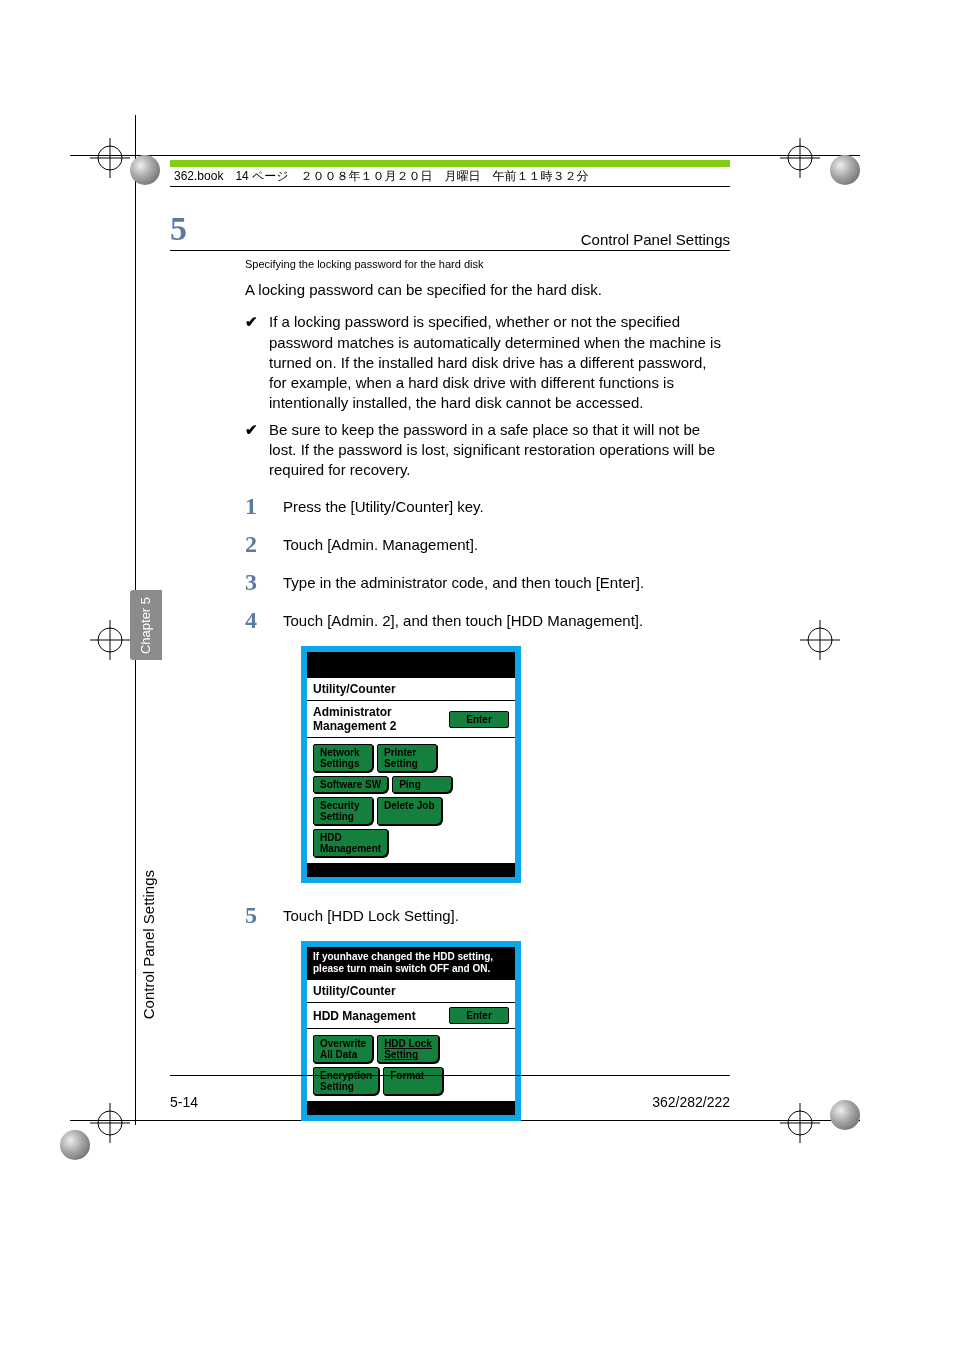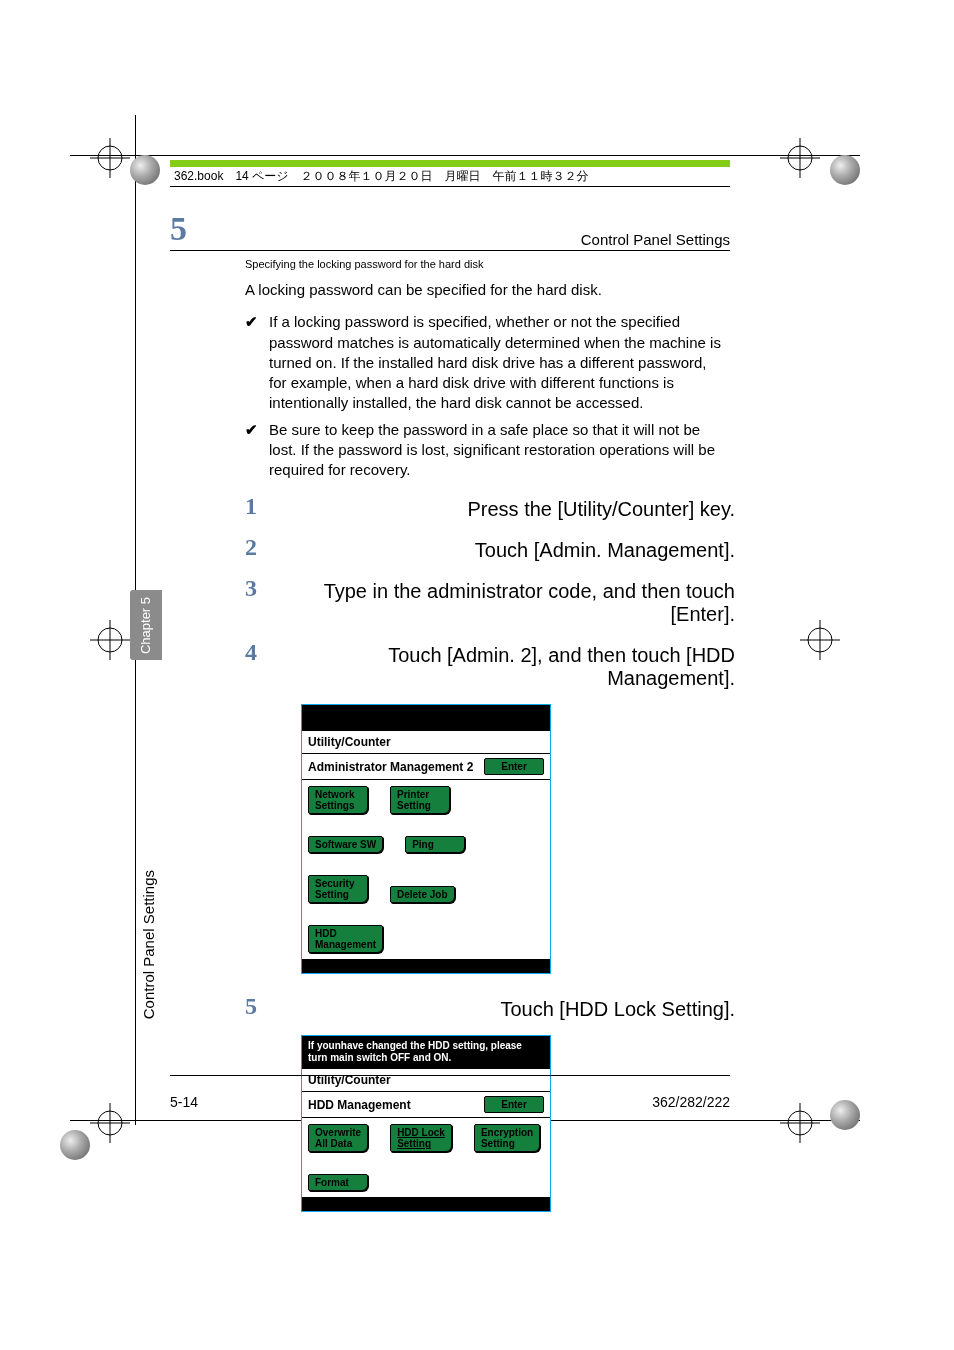--- a/index.html
+++ b/index.html
@@ -46,37 +46,37 @@
   .cklist { list-style:none; margin:0 12px 14px 0; }
   .cklist li { font-size:15px; line-height:1.35; padding-left:24px; position:relative; margin-bottom:6px; }
   .cklist li::before { content:"✔"; position:absolute; left:0; top:0; font-weight:bold; }
   .steps { list-style:none; }
   .steps li { display:flex; gap:18px; align-items:flex-start; margin-bottom:14px; }
   .step-num {
     font-family: Georgia,'Times New Roman',serif;
     font-weight:bold; font-size:24px; color:#5b7aa1; width:20px; flex:none;
     line-height:1;
   }
-  .step-text { font-size:20px; padding-top:4px; flex:1;text-align:right; }
+  .step-text { font-size:15px; padding-top:4px; flex:1; }
   .panel {
-    margin-left:18px; width:250px; background:#fff; border:1px solid #0ea5e9;
+    margin-left:18px; width:220px; background:#fff; border:6px solid #0ea5e9;
     font-size:10px;
   }
   .panel .blackbar { background:#000; height:26px; }
   .panel .title-row { font-weight:bold; font-size:12px; padding:4px 6px; }
   .panel .title-row2 { display:flex; justify-content:space-between; align-items:center; padding:4px 6px; gap:6px; }
   .panel .title-row2 .lbl { font-weight:bold; font-size:12px; }
   .panel .btn {
     display:inline-block; border:1px solid #000; border-radius:2px;
     padding:2px 6px; font-size:10px; font-weight:bold; background:#15803d;
     line-height:1.1; min-width:60px; text-align:left;
   }
   .panel .btn.center { text-align:center; }
   .panel .btn.shadow { box-shadow:1px 1px 0 #000; border-bottom-right-radius:6px; }
-  .panel .body { padding:6px; display:flex; flex-wrap:wrap; gap:22px; min-height:60px;align-items:flex-end; }
+  .panel .body { padding:6px; display:flex; flex-wrap:wrap; gap:4px; min-height:60px; }
   .panel .small-instr { font-weight:bold; font-size:10px; padding:4px 6px; line-height:1.2; }
   .side-tab {
     position:absolute; left:130px; top:590px; width:32px; height:70px;
     background:#8b8b8b; border-radius:3px 0 0 3px;
     display:flex; align-items:center; justify-content:center;
   }
   .side-tab span {
     transform: rotate(-90deg); color:#fff; font-size:13px; white-space:nowrap;
   }
   .side-label {

